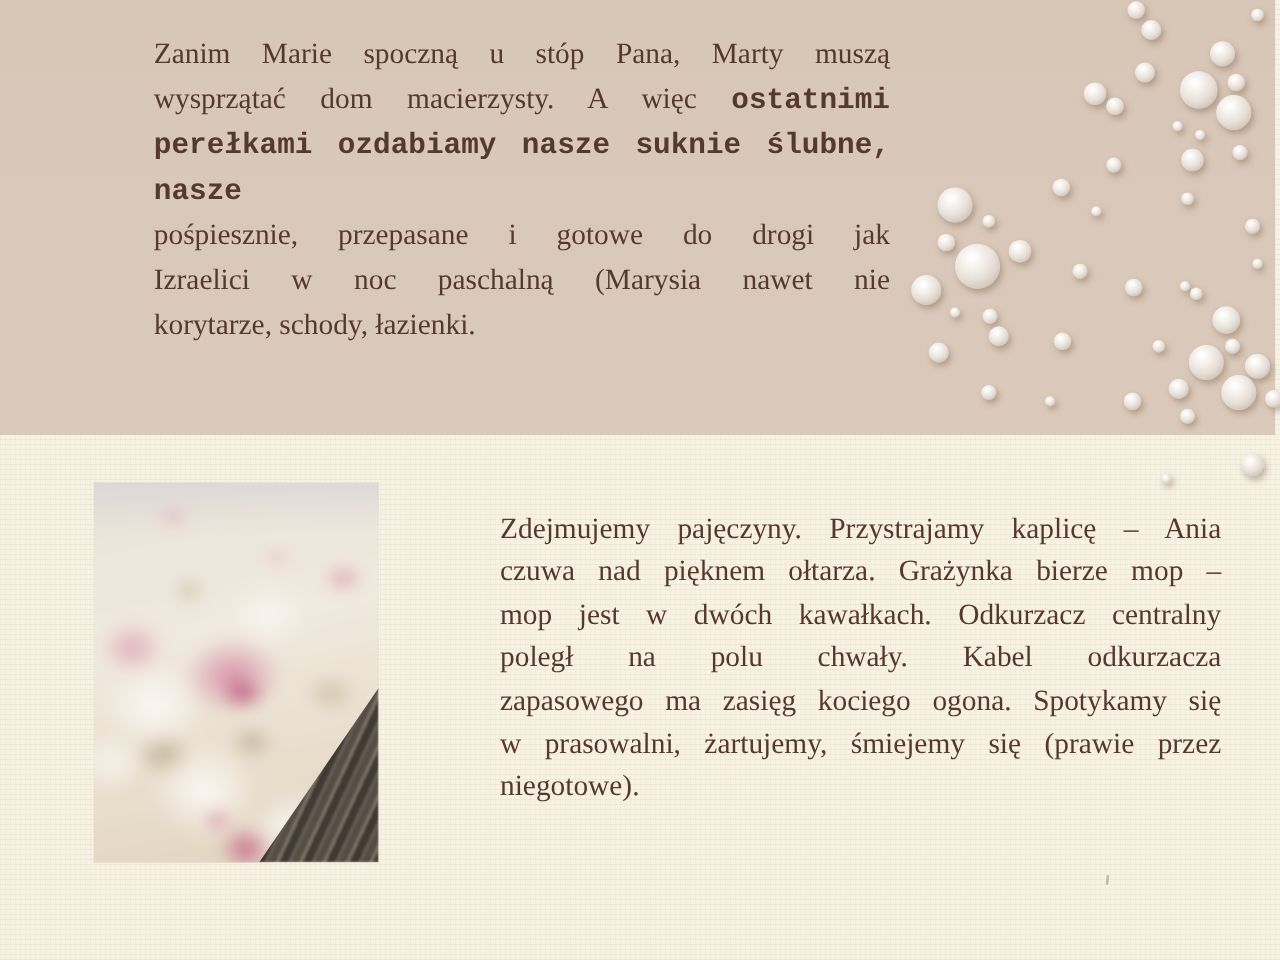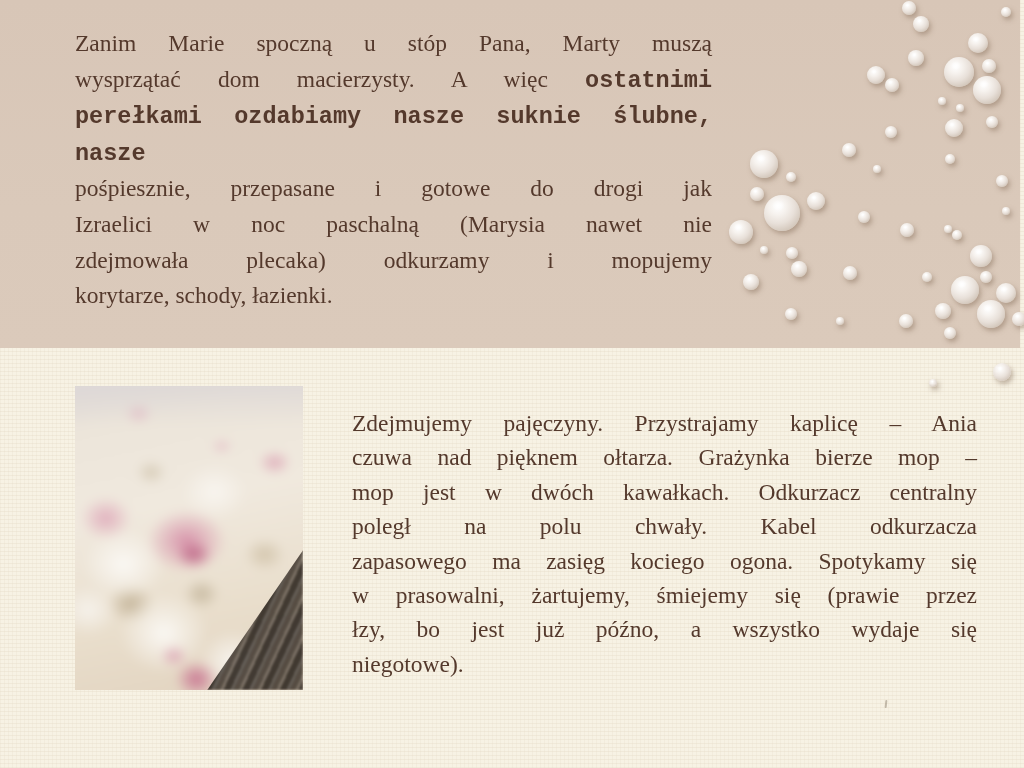--- a/index.html
+++ b/index.html
@@ -23,20 +23,21 @@
   .top-band{
     position:absolute;left:0;top:0;
     width:1020px;height:348px;
     background:linear-gradient(180deg,#d8c6b7 0%,var(--band) 60%,#dbcabb 100%);
   }
 
   .para{position:absolute;color:var(--text);}
   .para .tline{
     text-align:justify;
     text-align-last:justify;
+    margin-left:48px;
     -moz-text-align-last:justify;
   }
   .para .tline:last-child{
     text-align-last:left;
     -moz-text-align-last:left;
   }
   .para.top{left:75px;top:26px;width:637px;font-size:23.5px;line-height:35.6px;}
   .para.bottom{left:352px;top:406px;width:625px;font-size:23.5px;line-height:34.4px;}
   .bold{font-weight:bold;font-family:Liberation Mono, monospace;}
 
@@ -102,37 +103,35 @@
 <div class="slide">
 
   <div class="top-band"></div>
 
   <div class="para top">
       <div class="tline"><span>Zanim Marie spoczną u stóp Pana, Marty muszą</span></div>
       <div class="tline"><span>wysprzątać dom macierzysty. A więc </span><span class="bold">ostatnimi</span></div>
       <div class="tline"><span class="bold">perełkami ozdabiamy nasze suknie ślubne, nasze</span></div>
       <div class="tline"><span>pośpiesznie, przepasane i gotowe do drogi jak</span></div>
       <div class="tline"><span>Izraelici w noc paschalną (Marysia nawet nie</span></div>
-      <div class="tline"><span>zdejmowała plecaka) odkurzamy i mopujemy</span></div>
       <div class="tline"><span>korytarze, schody, łazienki.</span></div>
     </div>
 
   <div class="photo">
     <div class="fabric"></div>
     <div class="wood"></div>
   </div>
 
   <div class="para bottom">
       <div class="tline"><span>Zdejmujemy pajęczyny. Przystrajamy kaplicę – Ania</span></div>
       <div class="tline"><span>czuwa nad pięknem ołtarza. Grażynka bierze mop –</span></div>
       <div class="tline"><span>mop jest w dwóch kawałkach. Odkurzacz centralny</span></div>
       <div class="tline"><span>poległ na polu chwały. Kabel odkurzacza</span></div>
       <div class="tline"><span>zapasowego ma zasięg kociego ogona. Spotykamy się</span></div>
       <div class="tline"><span>w prasowalni, żartujemy, śmiejemy się (prawie przez</span></div>
-      <div class="tline"><span>łzy, bo jest już późno, a wszystko wydaje się</span></div>
       <div class="tline"><span>niegotowe).</span></div>
     </div>
 
   <div class="pearl-layer">
       <div class="pearl" style="left: 902px; top: 1px; width: 14px; height: 14px;"></div>
       <div class="pearl" style="left: 913px; top: 16px; width: 16px; height: 16px;"></div>
       <div class="pearl" style="left: 1001px; top: 7px; width: 10px; height: 10px;"></div>
       <div class="pearl" style="left: 968px; top: 33px; width: 20px; height: 20px;"></div>
       <div class="pearl" style="left: 908px; top: 50px; width: 16px; height: 16px;"></div>
       <div class="pearl" style="left: 944px; top: 57px; width: 30px; height: 30px;"></div>

